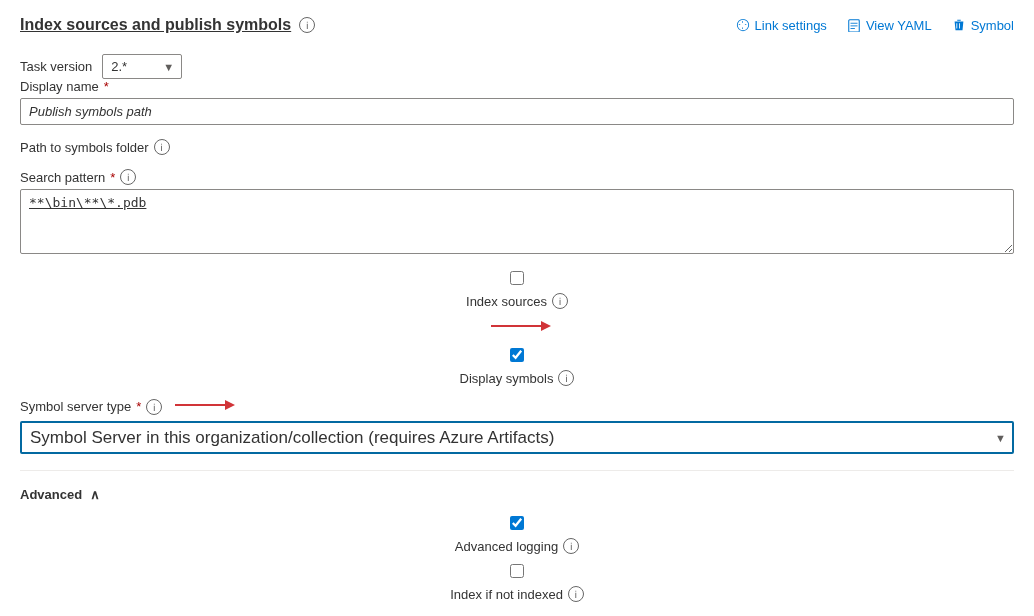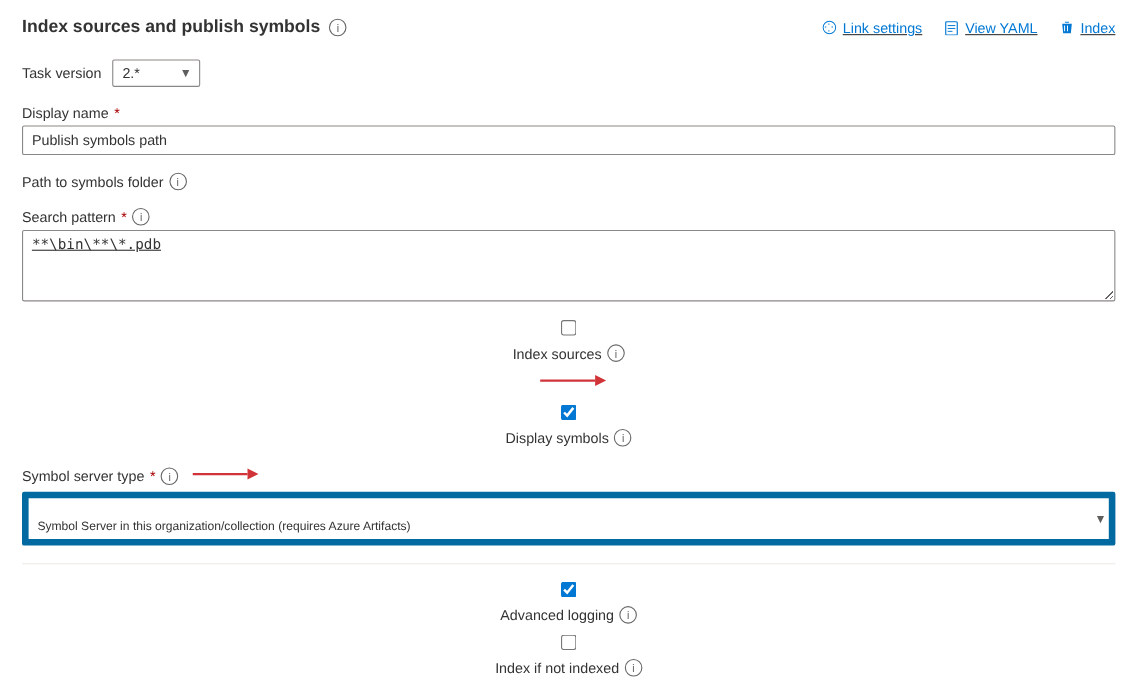--- a/index.html
+++ b/index.html
@@ -22,26 +22,26 @@
     }
     .header-left {
       display: flex;
       align-items: center;
       gap: 8px;
     }
     .header-title {
       font-size: 16px;
       font-weight: 600;
       color: #333;
+      text-decoration: underline;
     }
     .header-right {
       display: flex;
       align-items: center;
       gap: 20px;
-      text-decoration: underline;
     }
     .header-action {
       display: flex;
       align-items: center;
       gap: 5px;
       color: #0078d4;
       cursor: pointer;
       font-size: 13px;
     }
     .info-icon {
@@ -93,33 +93,33 @@
     .form-group {
       margin-bottom: 14px;
     }
     .form-label {
       display: flex;
       align-items: center;
       gap: 5px;
       margin-bottom: 4px;
       font-size: 13px;
       color: #333;
-      margin-top: 16px;
     }
     .required-star {
       color: #a80000;
     }
     .form-input {
       width: 100%;
       border: 1px solid #8a8886;
       border-radius: 2px;
       padding: 5px 8px;
       font-size: 13px;
       color: #333;
       outline: none;
+      font-style: italic;
     }
     .form-textarea {
       width: 100%;
       border: 1px solid #8a8886;
       border-radius: 2px;
       padding: 5px 8px;
       font-size: 13px;
       color: #333;
       outline: none;
       resize: vertical;
@@ -144,24 +144,24 @@
       display: flex;
       align-items: center;
       gap: 5px;
     }
     .arrow-indicator {
       display: inline-block;
       margin-left: 8px;
     }
     .symbol-server-dropdown {
       width: 100%;
-      border: 6px solid #0369a1;
+      border: 2px solid #0369a1;
       border-radius: 2px;
-      padding: 20px 30px 5px 8px;
-      font-size: 11px;
+      padding: 5px 30px 5px 8px;
+      font-size: 17px;
       color: #333;
       background: #fff;
       appearance: none;
       -webkit-appearance: none;
       cursor: pointer;
       outline: none;
     }
     .divider {
       border: none;
       border-top: 1px solid #edebe9;
@@ -209,21 +209,21 @@
           <line x1="4" y1="6" x2="12" y2="6" stroke="#0078d4" stroke-width="1"></line>
           <line x1="4" y1="9" x2="12" y2="9" stroke="#0078d4" stroke-width="1"></line>
           <line x1="4" y1="12" x2="9" y2="12" stroke="#0078d4" stroke-width="1"></line>
         </svg>
         <span>View YAML</span>
       </div>
       <div class="header-action">
         <svg class="svg-icon" width="14" height="14" viewBox="0 0 16 16" fill="#0078d4">
           <path d="M6 2h4v1H6V2zm-3 2h10l-1 10H4L3 4zm2 2v6h1V6H5zm3 0v6h1V6H8z" fill="#0078d4"></path>
         </svg>
-        <span>Index</span>
+        <span>Symbol</span>
       </div>
     </div>
   </div>
 
   <div class="task-version-row">
     <span class="task-version-label">Task version</span>
     <div class="select-wrapper">
       <select>
         <option value="2.*">2.*</option>
         <option value="1.*">1.*</option>
@@ -294,20 +294,24 @@
       <select class="symbol-server-dropdown">
         <option value="org">Symbol Server in this organization/collection (requires Azure Artifacts)</option>
         <option value="file">File share</option>
       </select>
       <span class="select-arrow">▼</span>
     </div>
   </div>
 
   <hr class="divider">
   <div class="advanced-section">
+    <div class="advanced-header">
+      <span>Advanced</span>
+      <span>∧</span>
+    </div>
 
     <div class="checkbox-row">
       <input type="checkbox" id="verboseLogging" checked="" style="">
       <label class="checkbox-label" for="verboseLogging">
         <span>Advanced logging</span>
         <span class="info-icon">ℹ</span>
       </label>
     </div>
 
     <div class="checkbox-row">

